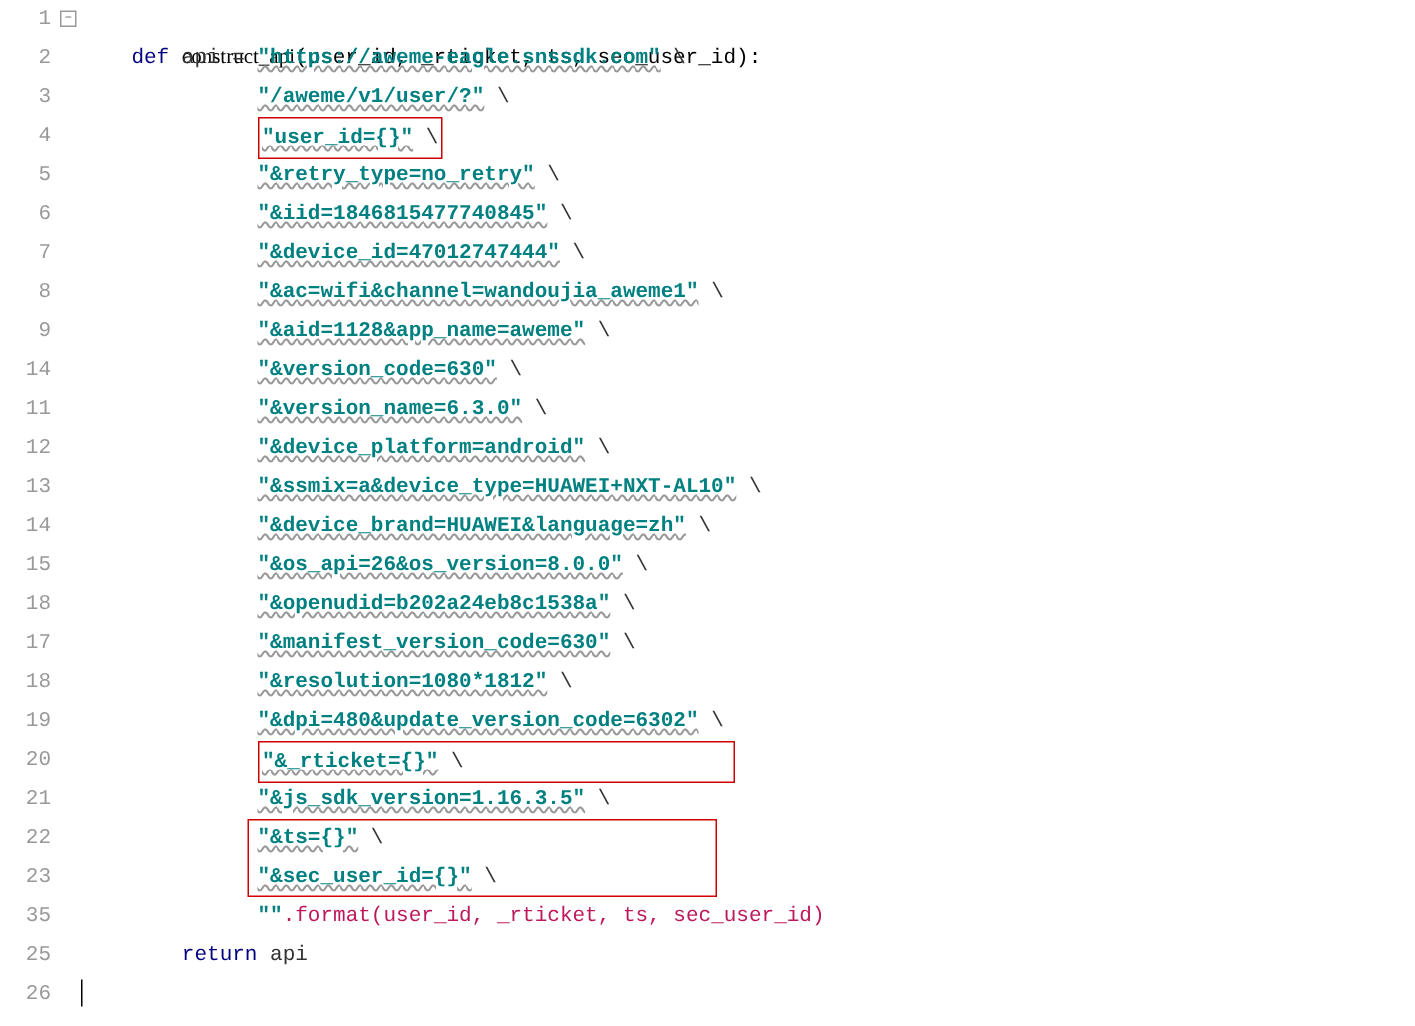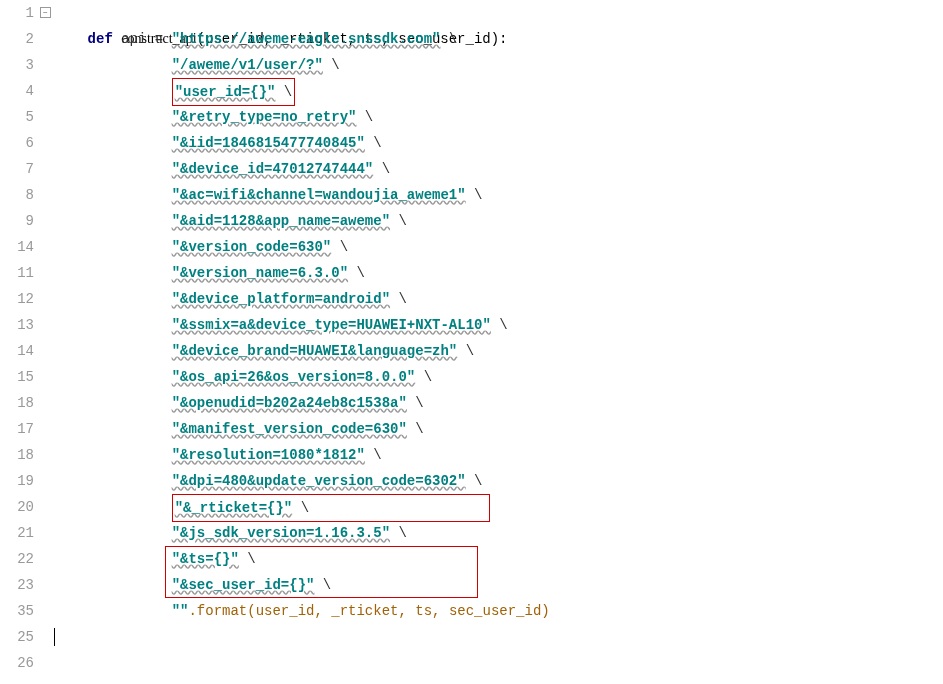--- a/index.html
+++ b/index.html
@@ -34,41 +34,41 @@
       padding-left: 4px;
     }
     .line {
       height: 26px;
       line-height: 26px;
       white-space: pre;
       position: relative;
     }
     .keyword {
       color: #000080;
-      font-weight: bold;
+      font-weight: normal;
     }
     .func-name {
       color: #000000;
       font-family: Liberation Serif, serif;
     }
     .param {
       color: #000000;
       margin-top: 44px;
     }
     .string {
       color: #008080;
       font-weight: bold;
     }
     .string-underline {
       text-decoration: underline;
       text-decoration-style: wavy;
       text-decoration-color: #999;
     }
     .method {
-      color: #a16207;
+      color: #be185d;
     }
     .backslash {
       color: #333333;
     }
     .red-box {
       border: 1px solid #d00000;
       display: inline-block;
       padding: 0 2px;
     }
     .fold-marker {
@@ -147,14 +147,15 @@
   <div class="line"><span>              </span><span class="string string-underline">"&amp;manifest_version_code=630"</span><span class="backslash"> \</span></div>
   <div class="line"><span>              </span><span class="string string-underline">"&amp;resolution=1080*1812"</span><span class="backslash"> \</span></div>
   <div class="line"><span>              </span><span class="string string-underline">"&amp;dpi=480&amp;update_version_code=6302"</span><span class="backslash"> \</span></div>
   <div class="line"><span>              </span><span class="red-box" style="padding-right:180px;"><span class="string string-underline">"&amp;_rticket={}"</span><span class="backslash"> \</span></span></div>
   <div class="line"><span>              </span><span class="string string-underline">"&amp;js_sdk_version=1.16.3.5"</span><span class="backslash"> \</span></div>
   <div class="line" style="position:relative;"><span>              </span><span class="string string-underline">"&amp;ts={}"</span><span class="backslash"> \</span>
     <div style="position:absolute;left:111px;top:0;width:313px;height:52px;border:1px solid #d00000;pointer-events:none;"></div>
   </div>
   <div class="line"><span>              </span><span class="string string-underline">"&amp;sec_user_id={}"</span><span class="backslash"> \</span></div>
   <div class="line"><span>              </span><span class="string">""</span><span class="method">.format(user_id, _rticket, ts, sec_user_id)</span></div>
+  <div class="line"><span>        </span><span class="keyword">return </span><span>api</span></div>
   <div class="line"><span class="cursor"></span></div>
 </div>
 
 </body></html>

